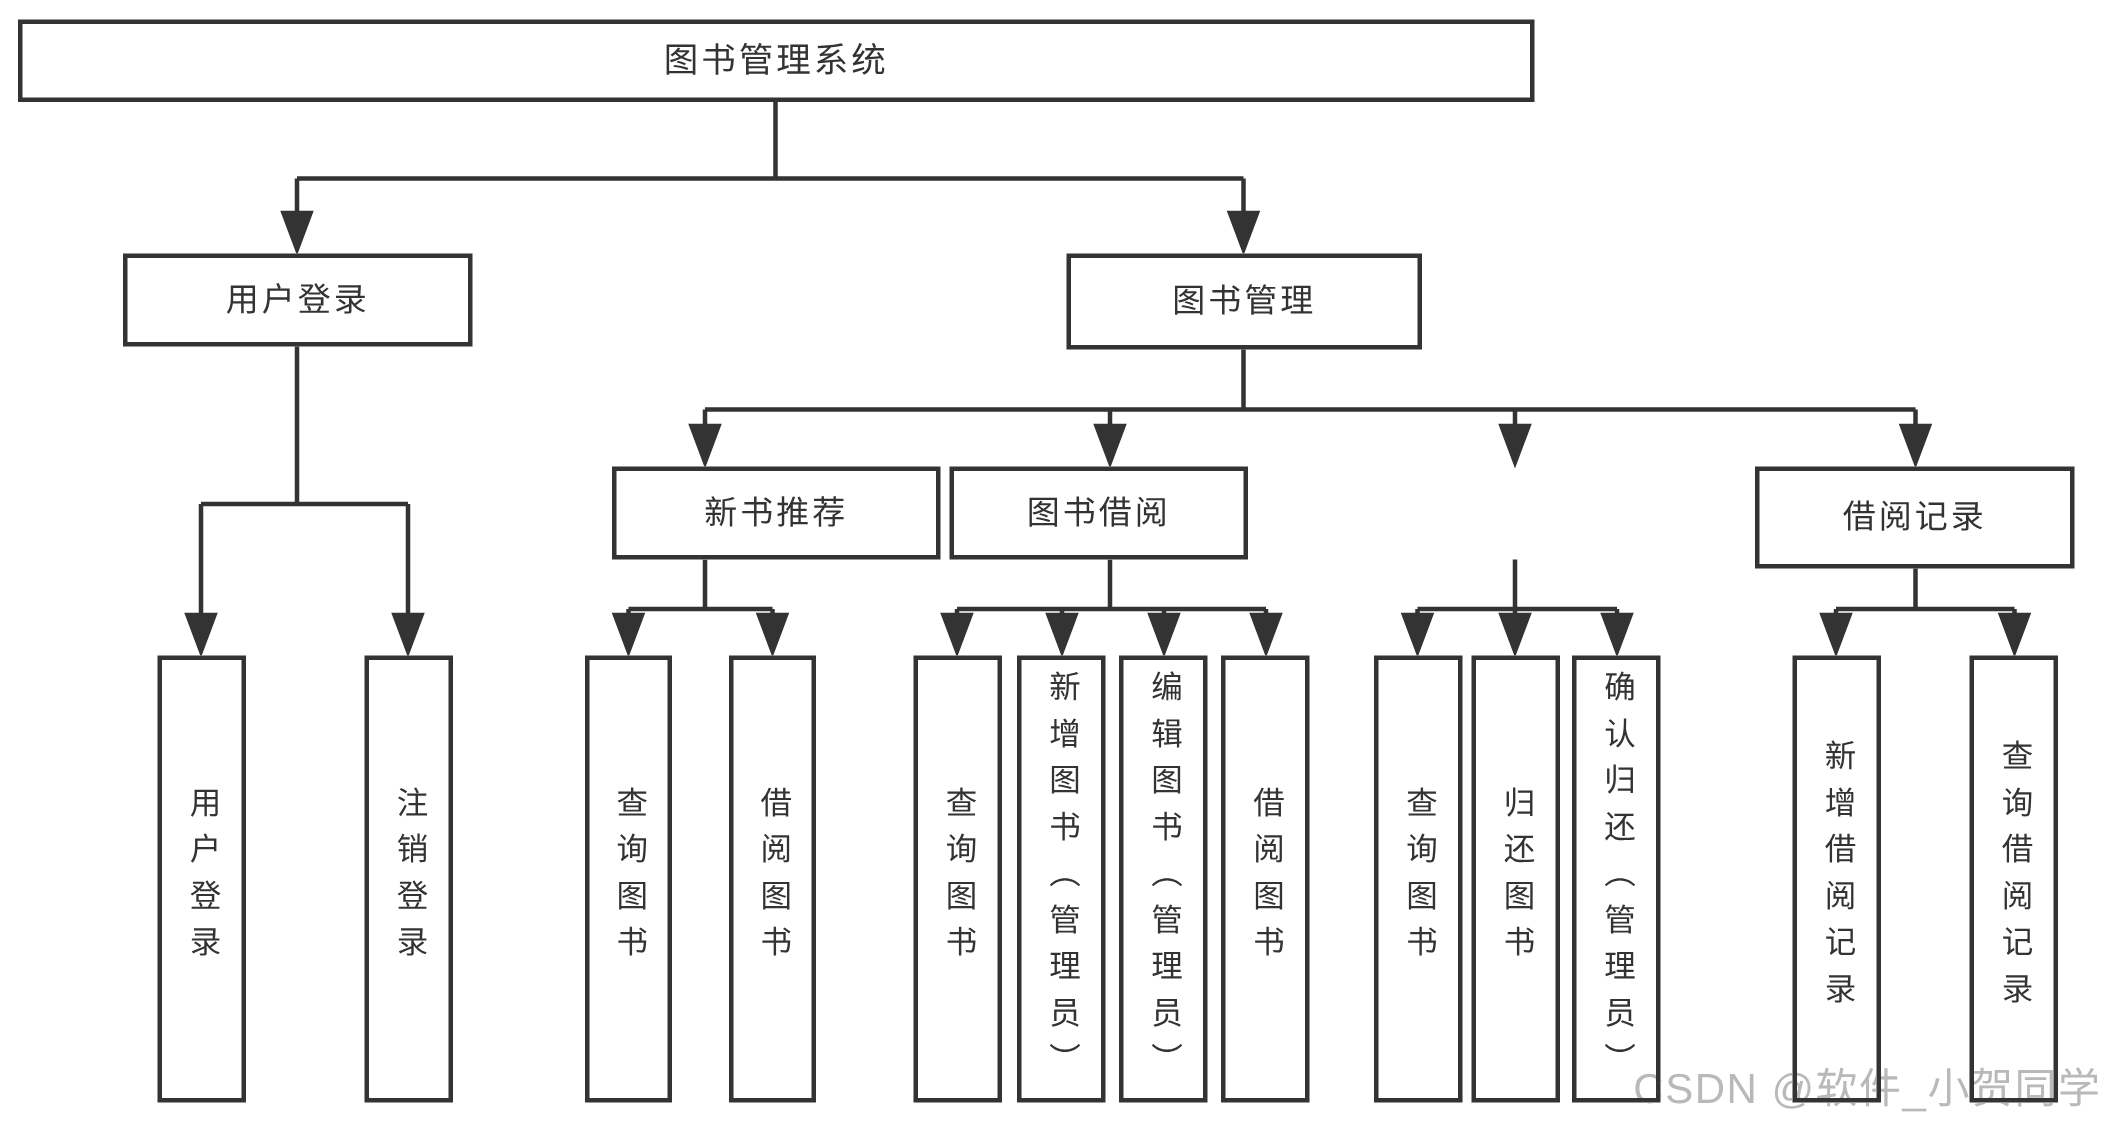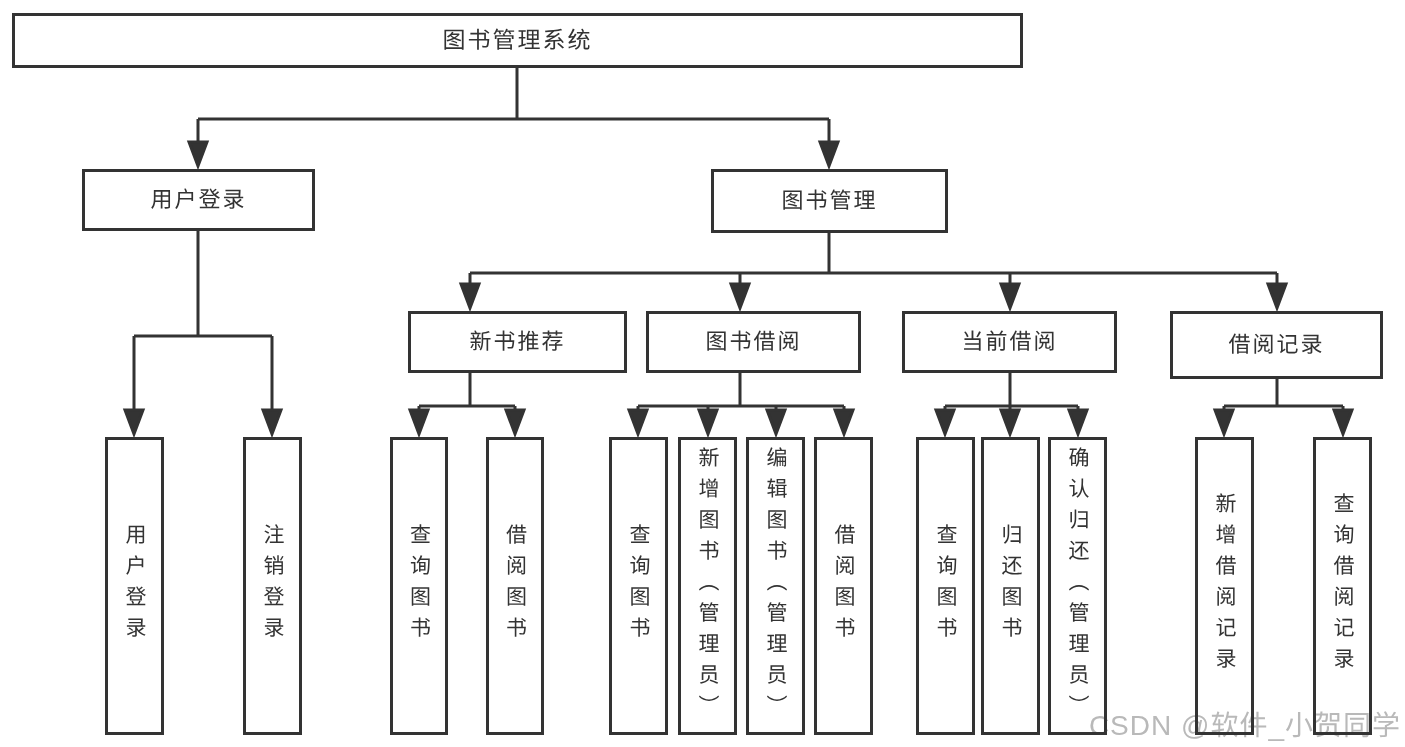--- a/index.html
+++ b/index.html
@@ -120,25 +120,22 @@
   <div class="node hnode" style="left:82px; top:169px; width:233px; height:62px;">
     <span>用户登录</span>
   </div>
   <div class="node hnode" style="left:711px; top:169px; width:237px; height:64px;">
     <span>图书管理</span>
   </div>
 
   <div class="node hnode" style="left:360px; top:311px; width:219px; height:62px;margin-left:48px;">
     <span>新书推荐</span>
   </div>
-  <div class="node hnode" style="left:633px; top:311px; width:215px; height:62px;margin-left:13px;">
+  <div class="node hnode" style="left:633px; top:311px; width:199px; height:62px;">
     <span>图书借阅</span>
-  </div>
-  <div class="node hnode" style="left:902px; top:311px; width:215px; height:62px;">
-    <span>当前借阅</span>
   </div>
   <div class="node hnode" style="left:1170px; top:311px; width:213px; height:68px;">
     <span>借阅记录</span>
   </div>
 
   <div class="node vnode" style="left:105px; top:437px; width:59px; height:298px;">
     <span>用户登录</span>
   </div>
   <div class="node vnode" style="left:243px; top:437px; width:59px; height:298px;">
     <span>注销登录</span>

